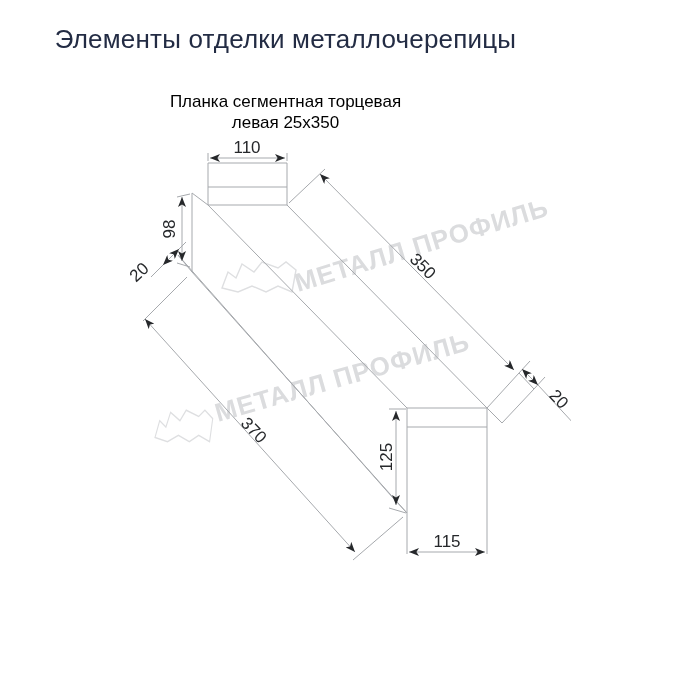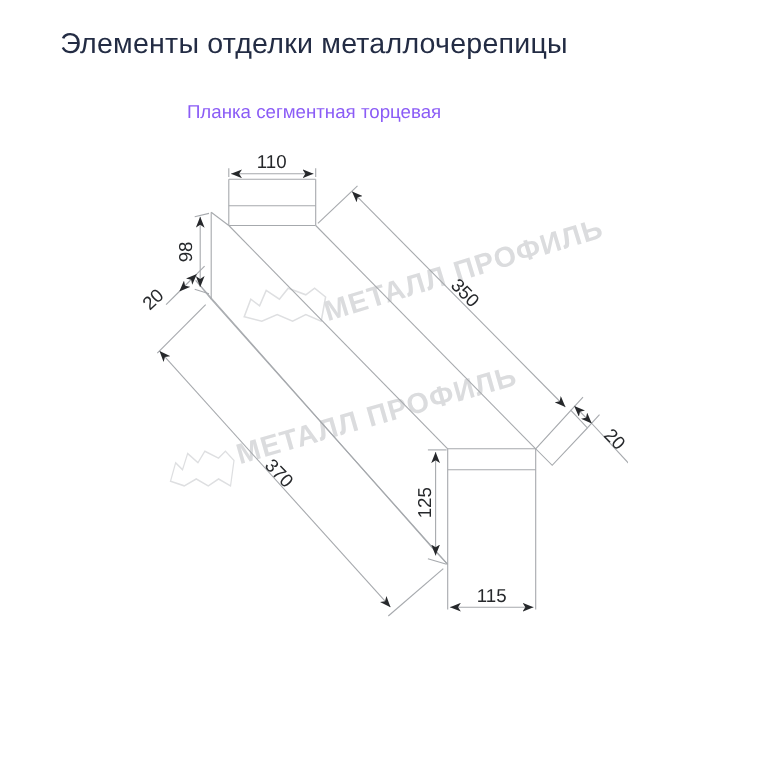--- a/index.html
+++ b/index.html
@@ -1,38 +1,39 @@
 <!DOCTYPE html>
 <html><head>
 <meta charset="utf-8">
 <style>
   html,body{margin:0;padding:0;background:#ffffff;}
   .canvas{position:relative;width:571px;height:700px;background:#ffffff;overflow:hidden;
           font-family:"Liberation Sans",sans-serif;}
   .title{position:absolute;left:0;right:0;top:24px;text-align:center;
          font-size:26px;font-weight:400;color:#232c44;letter-spacing:0.2px;}
   .subtitle{position:absolute;left:0;right:0;top:91px;text-align:center;
-            font-size:17px;line-height:21px;color:#8b5cf6;}
+            font-size:17px;line-height:21px;color:#000000;}
   .footer{position:absolute;left:20px;top:646px;font-size:13px;line-height:18px;color:#2e3135;}
   svg{position:absolute;left:0;top:0;}
   .ln{stroke:#a6a9ad;stroke-width:1;fill:none;}
   .dimtxt{font-family:"Liberation Sans",sans-serif;font-size:17px;fill:#26282b;}
   .wmtxt{font-family:"Liberation Sans",sans-serif;font-size:26px;font-weight:700;
          fill:#dbdcde;letter-spacing:1px;}
   .wmlogo{stroke:#dedfe1;stroke-width:1.4;fill:none;}
 </style>
 </head>
 <body>
 
 <div class="canvas">
 
   <div class="title">Элементы отделки металлочерепицы</div>
 
   <div class="subtitle">
     <div>Планка сегментная торцевая</div>
+    <div>левая 25x350</div>
   </div>
 
   <svg width="700" height="700" viewBox="0 0 700 700">
     <defs>
       <marker id="arr" viewBox="0 0 10 8" refX="10" refY="4" markerWidth="10" markerHeight="8" markerUnits="userSpaceOnUse" orient="auto-start-reverse">
         <path d="M0 0 L10 4 L0 8 L2.6 4 Z" fill="#26282b"></path>
       </marker>
     </defs>
 
     <g>

